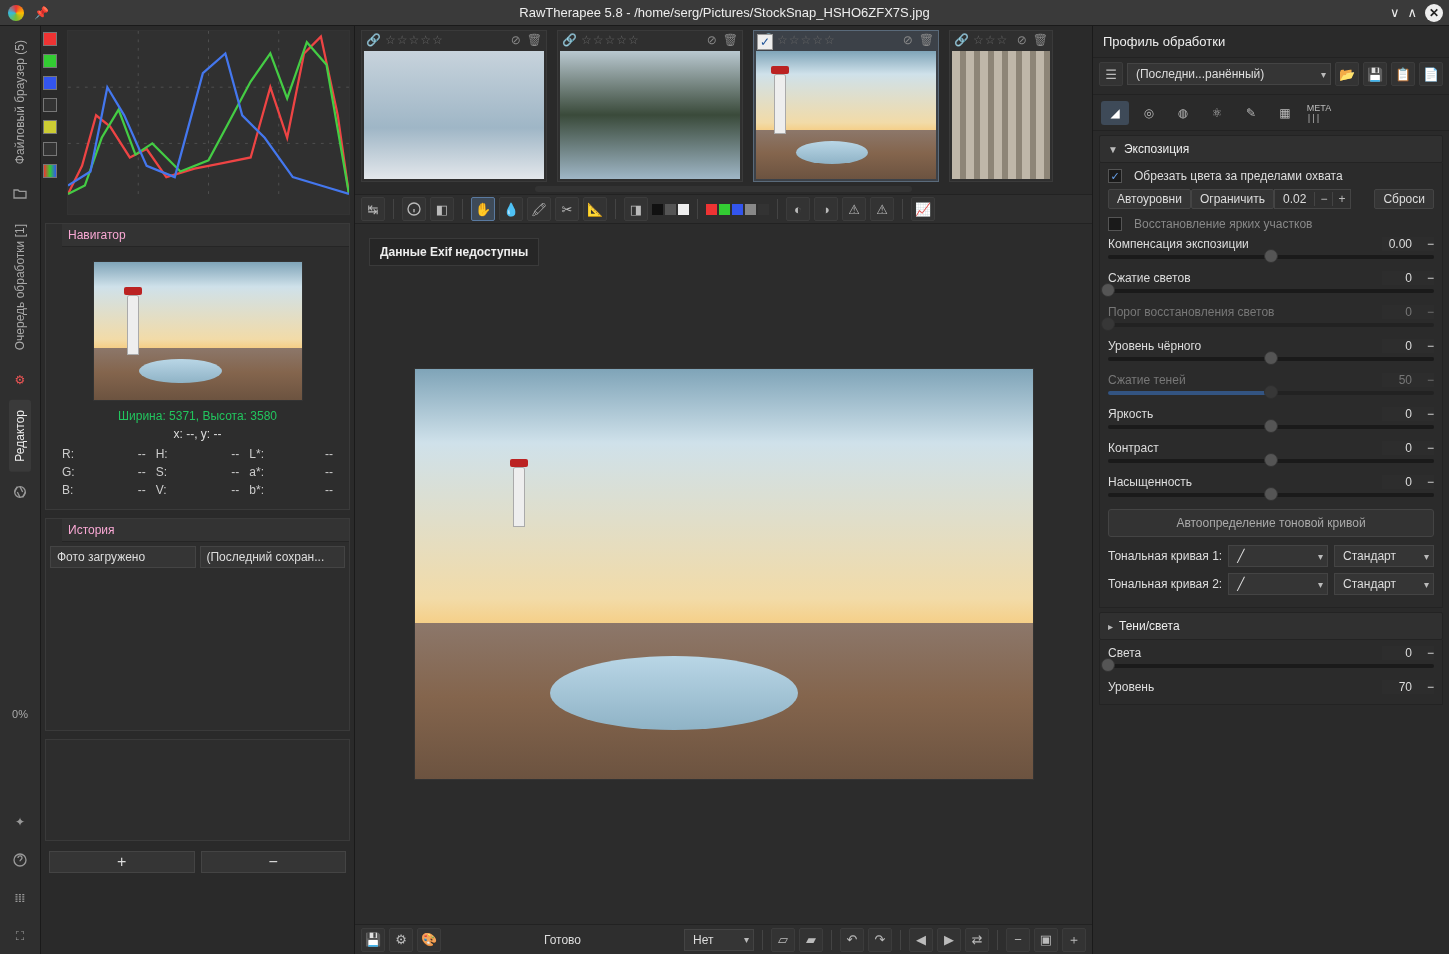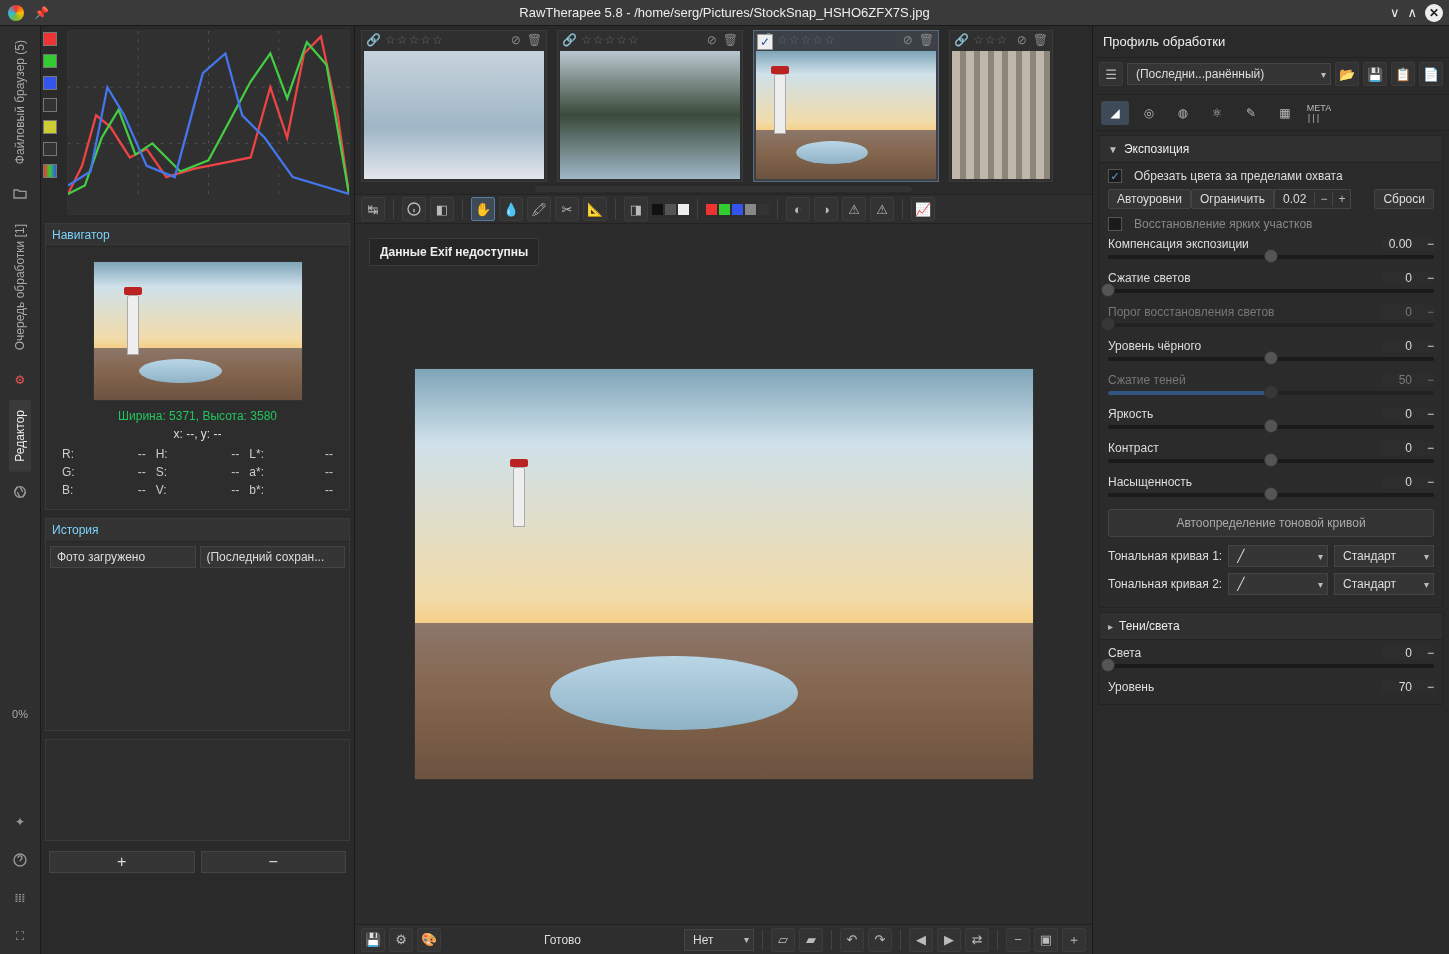--- a/index.html
+++ b/index.html
@@ -21,21 +21,21 @@
 .left-strip .vtab { writing-mode: vertical-rl; transform: rotate(180deg); padding:10px 4px; font-size:12px; color:#aaa; cursor:pointer; border-radius:3px; }
 .left-strip .vtab.active { background:#3a3a3a; color:#eee; }
 .left-strip .spacer { flex:1; }
 .left-strip .ico { width:24px; height:24px; display:flex; align-items:center; justify-content:center; color:#999; cursor:pointer; margin:6px 0; }
 .left-strip .gear-red { color:#e55; }
 .left-strip .pct { font-size:11px; color:#aaa; }
 
 
 .left-panel { width: 314px; background:#2a2a2a; border-right:1px solid #1a1a1a; display:flex; flex-direction:column; }
 .panel-section { border:1px solid #3a3a3a; margin:4px; background:#2d2d2d; }
-.panel-head { background:#333; padding:4px 6px; font-size:12px; color:#7dd3fc; border-bottom:1px solid #252525; }
+.panel-head { background:#333; padding:4px 6px; font-size:12px; color:#f9a8d4; border-bottom:1px solid #252525;margin-left:16px; }
 .histogram { height:193px; display:flex; }
 .hist-swatches { width:22px; display:flex; flex-direction:column; gap:8px; padding:6px 2px; }
 .sw { width:14px; height:14px; border:1px solid #777; }
 .hist-area { flex:1; background:#303030; margin:4px; position:relative; border:1px solid #333; }
 .navigator-body { padding:6px; text-align:center; }
 .nav-thumb { width:210px; height:140px; margin:8px auto; background:#222; position:relative; overflow:hidden; border:1px solid #333; }
 .nav-dim { font-size:12px; color:#22c55e; margin-top:6px; }
 .nav-xy { font-size:12px; color:#ddd; margin-top:4px; }
 .nav-rgb { display:grid; grid-template-columns: 1fr 1fr 1fr; gap:4px 10px; padding:6px 10px; text-align:left; font-size:12px; color:#ccc; }
 .nav-rgb div { display:flex; justify-content:space-between; }

